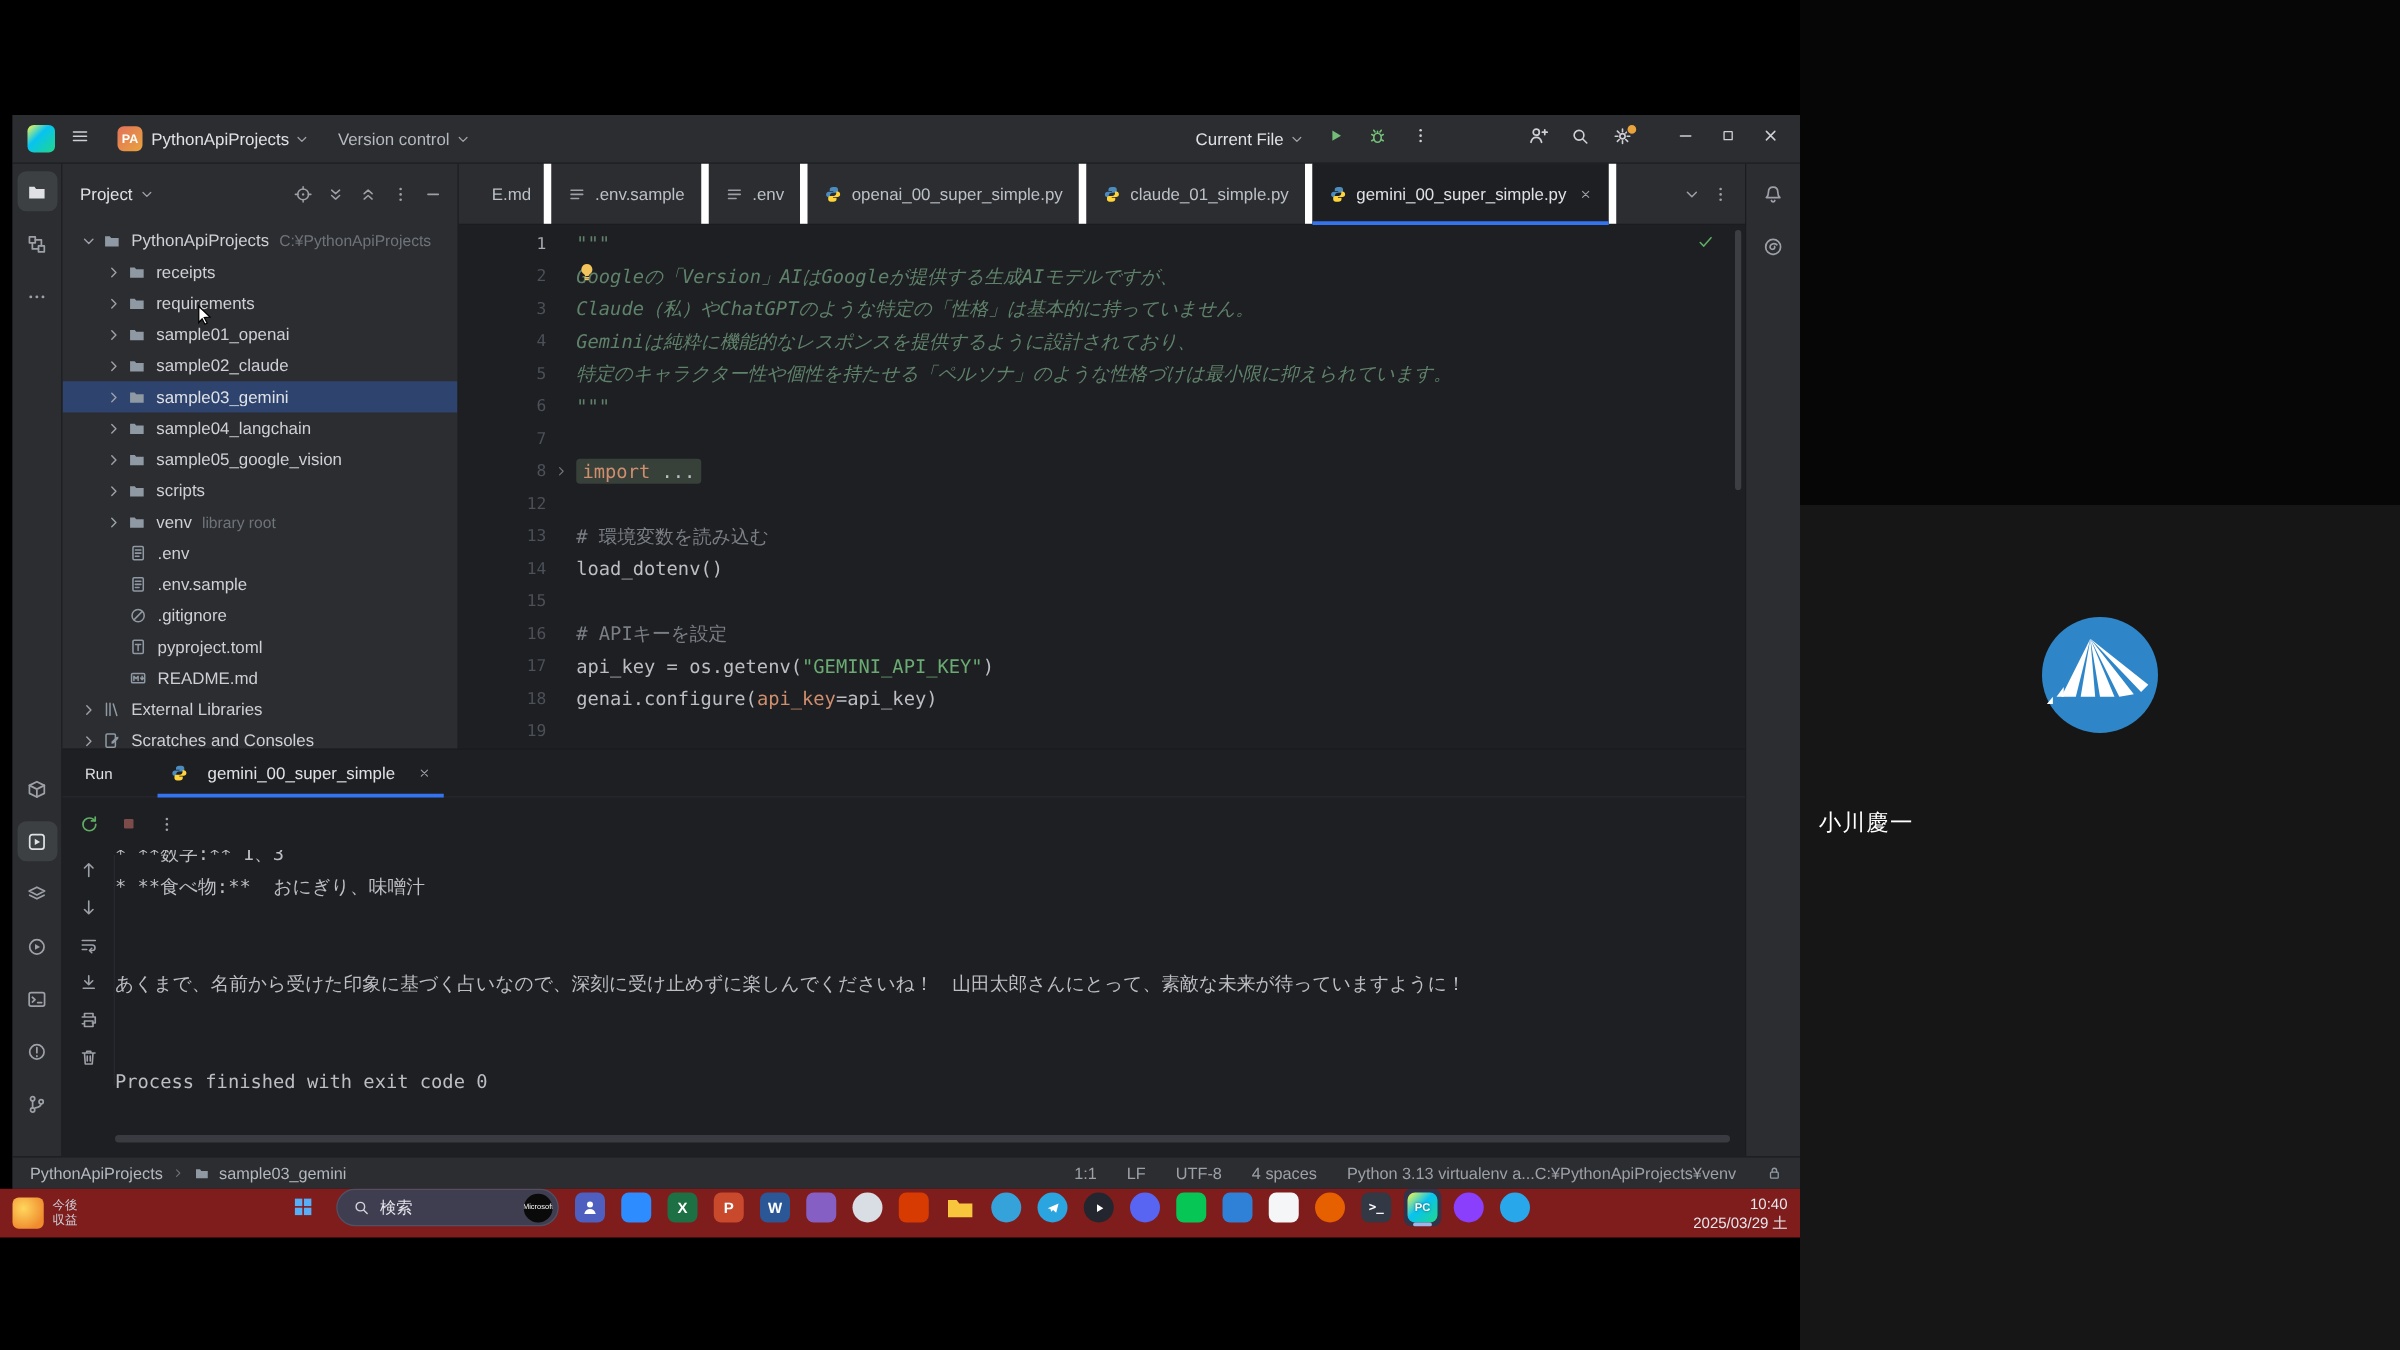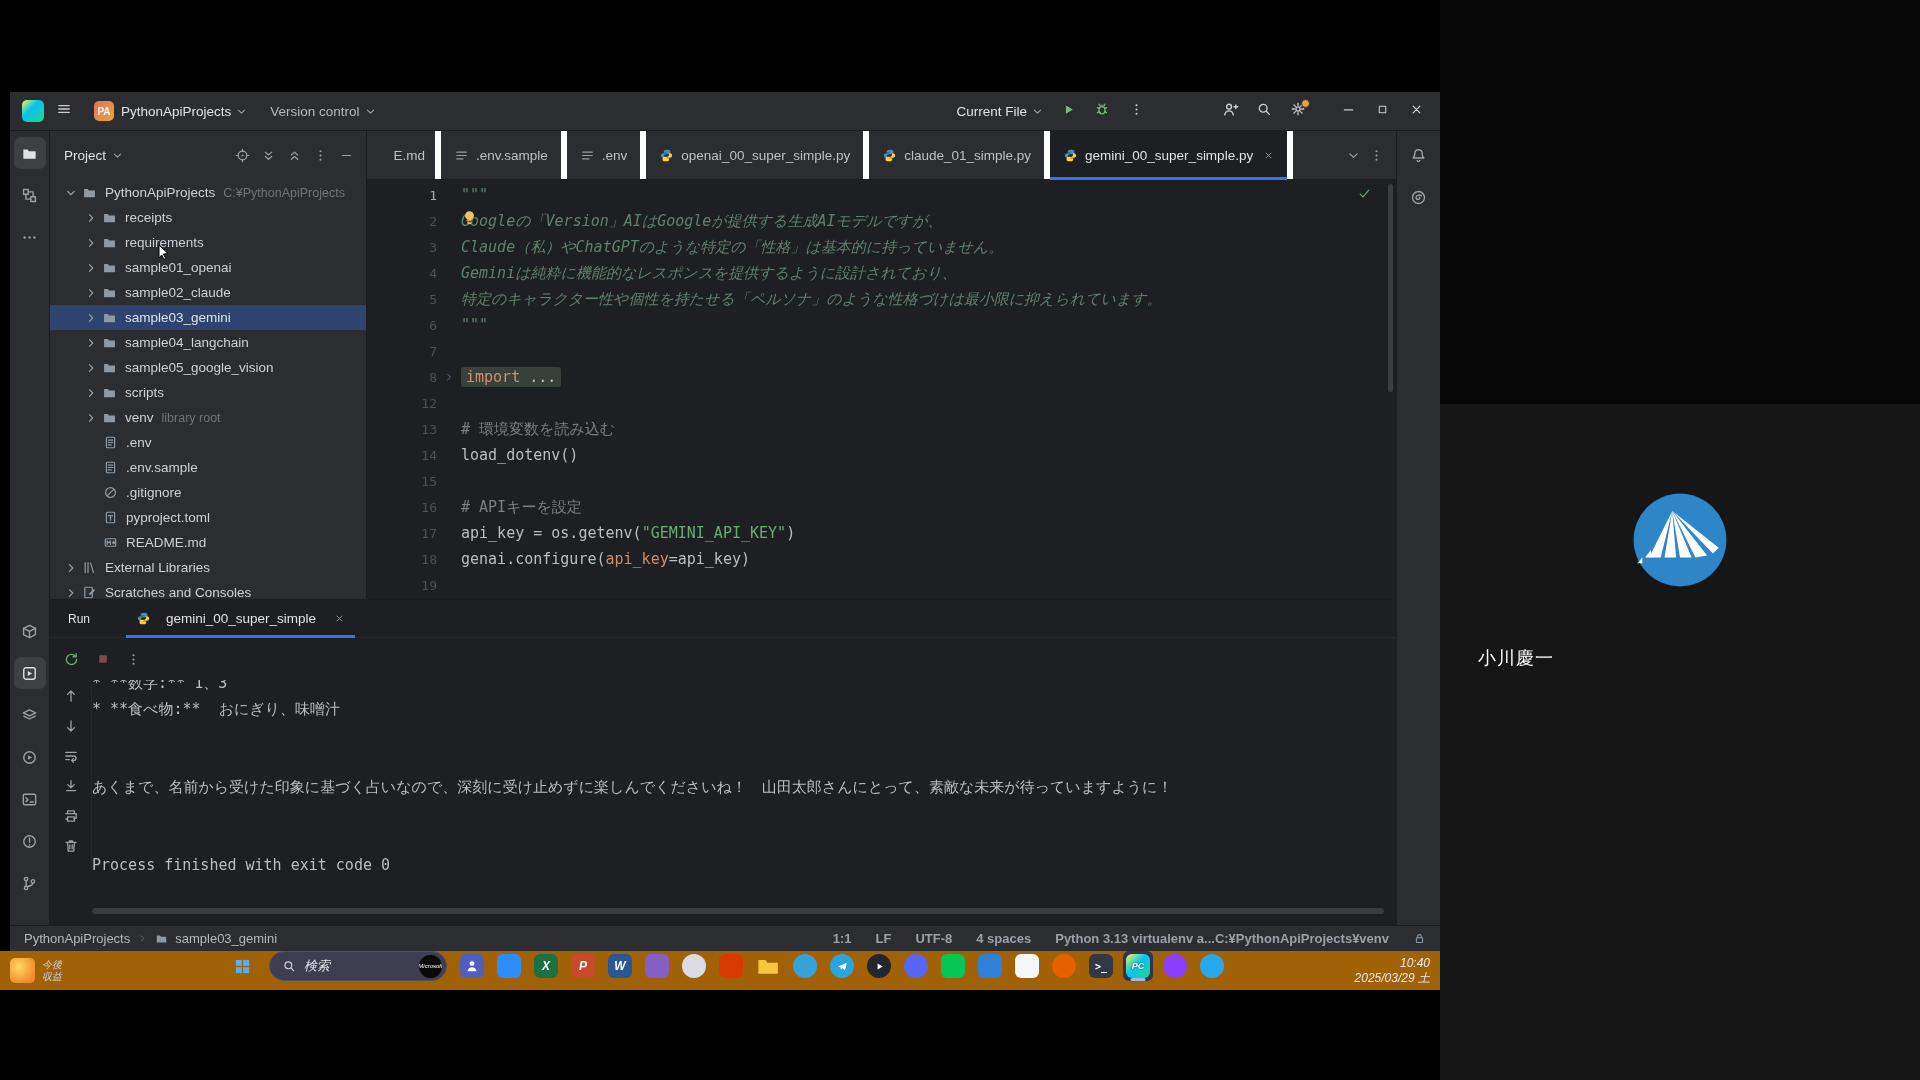--- a/index.html
+++ b/index.html
@@ -90,25 +90,25 @@
   .console{position:absolute;left:42px;top:80px;width:1298px;height:226px;overflow:hidden;}
   .console-inner{margin-top:-10px;}
   .conline{height:26px;line-height:26px;font-family:"DejaVu Sans Mono",monospace;font-size:15px;color:#bcbec4;white-space:pre;}
   .hscroll{position:absolute;left:42px;top:308px;width:1292px;height:6px;background:#55585e;border-radius:3px;opacity:.5;}
 
   
   .statusbar{position:absolute;left:0;top:833px;width:1430px;height:26px;background:#2b2d30;border-top:1px solid #1b1c1f;display:flex;align-items:center;padding:0 14px;box-sizing:border-box;font-size:13px;color:#9da0a8;gap:7px;}
   .sb-crumb{color:#b4b8bf;}
   .sb-sep{display:flex;color:#6f737a;}
   .sb-ficon{display:flex;color:#8f99a3;}
-  .sb-right{margin-left:auto;display:flex;align-items:center;gap:24px;font-weight:bold;}
+  .sb-right{margin-left:auto;display:flex;align-items:center;gap:24px;}
   .sb-item{white-space:nowrap;}
 
   
-  .taskbar{position:absolute;left:0;top:951px;width:1440px;height:39px;background:#a16207;font-style:italic;}
+  .taskbar{position:absolute;left:0;top:951px;width:1440px;height:39px;background:#7f1d1d;}
   .tb-weather{position:absolute;left:10px;top:0;height:39px;display:flex;align-items:center;gap:7px;}
   .widget-ic{width:25px;height:25px;border-radius:5px;background:radial-gradient(circle at 35% 35%,#ffd75e,#f08c2e 75%);}
   .widget-text{font-size:10px;color:#c9ccd4;line-height:11.5px;}
   .tb-center{position:absolute;left:225px;top:0;height:39px;display:flex;align-items:flex-start;gap:10px;}
   .start-btn{width:34px;height:34px;display:flex;align-items:center;justify-content:center;color:#58aef7;}
   .search-pill{width:178px;height:30px;border-radius:15px;background:#3e3e50;border:1px solid #515165;display:flex;align-items:center;padding:0 4px 0 12px;gap:8px;color:#e3e5ea;font-size:13px;box-sizing:border-box;}
   .search-badge{margin-left:auto;width:23px;height:23px;border-radius:50%;background:#0a0a0a;color:#fff;font-size:6px;display:flex;align-items:center;justify-content:center;overflow:hidden;}
   .tapps{display:flex;gap:7px;align-items:center;}
   .tapp{width:30px;height:30px;border-radius:6px;display:flex;align-items:center;justify-content:center;position:relative;flex:none;}
   .tapp.active{background:#33334a;}
@@ -117,21 +117,21 @@
   .appic.circle{border-radius:50%;}
   .msgrid{background:#f5f6f8;display:grid;grid-template-columns:9px 9px;grid-template-rows:9px 9px;gap:2px;place-content:center;}
   .appterm{font-family:"DejaVu Sans Mono",monospace;font-size:10px;}
   .apppycharm{background:linear-gradient(135deg,#fcf84a,#07c3f2 45%,#21d789);font-size:9px;text-shadow:0 0 2px rgba(0,0,0,.6);}
   .tb-clock{position:absolute;right:10px;top:0;height:39px;display:flex;flex-direction:column;justify-content:center;text-align:right;font-size:12px;color:#e6e8ee;line-height:14.5px;}
 
   
   .presenter{position:absolute;left:1440px;top:0;width:480px;height:1080px;background:#060606;}
   .presenter-low{position:absolute;left:0;top:404px;right:0;bottom:0;background:#161616;}
   .plogo{position:absolute;left:182px;top:482px;width:116px;height:116px;}
-  .pname{position:absolute;left:15px;top:646px;font-size:18px;color:#ffffff;letter-spacing:1px;margin-left:23px;}
+  .pname{position:absolute;left:15px;top:646px;font-size:18px;color:#ffffff;letter-spacing:1px;}
 
   .cursor{position:absolute;left:155px;top:243px;z-index:90;}
 </style>
 </head>
 <body>
 
 <div id="stage">
 
   <div id="ide">
 

